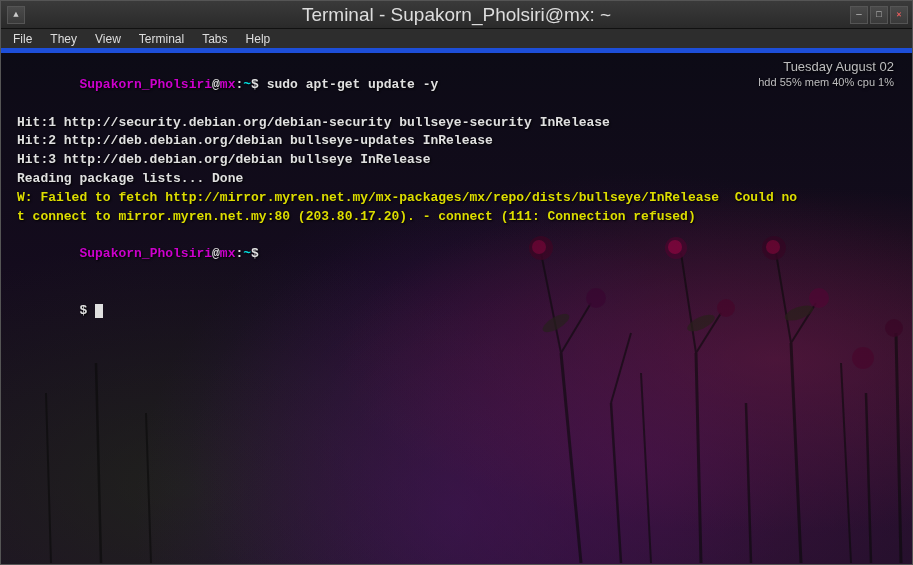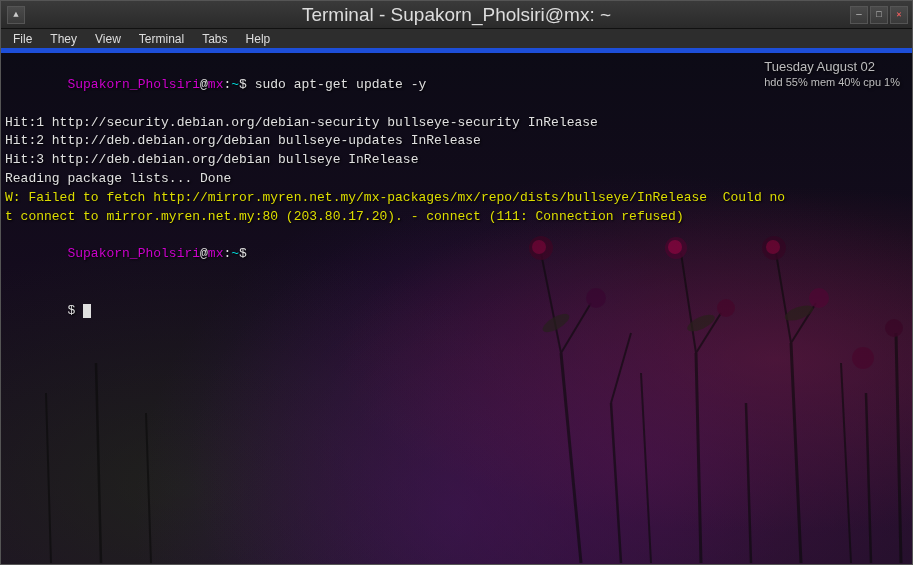--- a/index.html
+++ b/index.html
@@ -113,34 +113,35 @@
     .bg-plants {
       position: absolute;
       inset: 0;
       overflow: hidden;
     }
 
     
     .terminal-content {
       position: absolute;
       inset: 0;
-      padding: 4px 4px;
-      overflow: hidden;
+      padding: 4px 16px;
+      overflow: hidden;
+      font-weight: bold;
     }
 
     
     .sysinfo {
       position: absolute;
       top: 6px;
-      right: 12px;
+      right: 18px;
       color: rgba(220, 220, 220, 0.85);
       font-family: sans-serif;
       font-size: 12px;
       text-shadow: 1px 1px 3px rgba(0,0,0,0.9);
-      text-align: left;
+      text-align: right;
     }
 
     .sysinfo-line1 {
       font-size: 13px;
       margin-bottom: 2px;
     }
 
     .sysinfo-bars {
       display: flex;
       gap: 6px;

